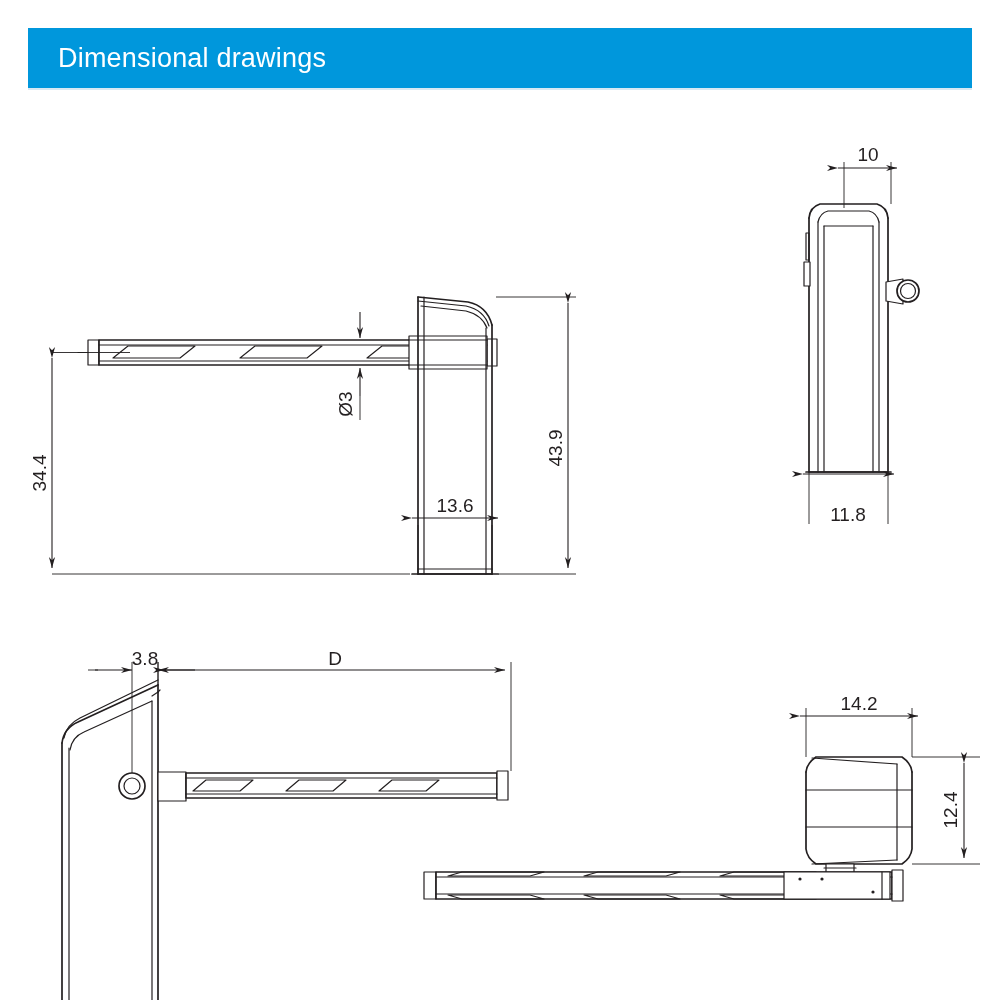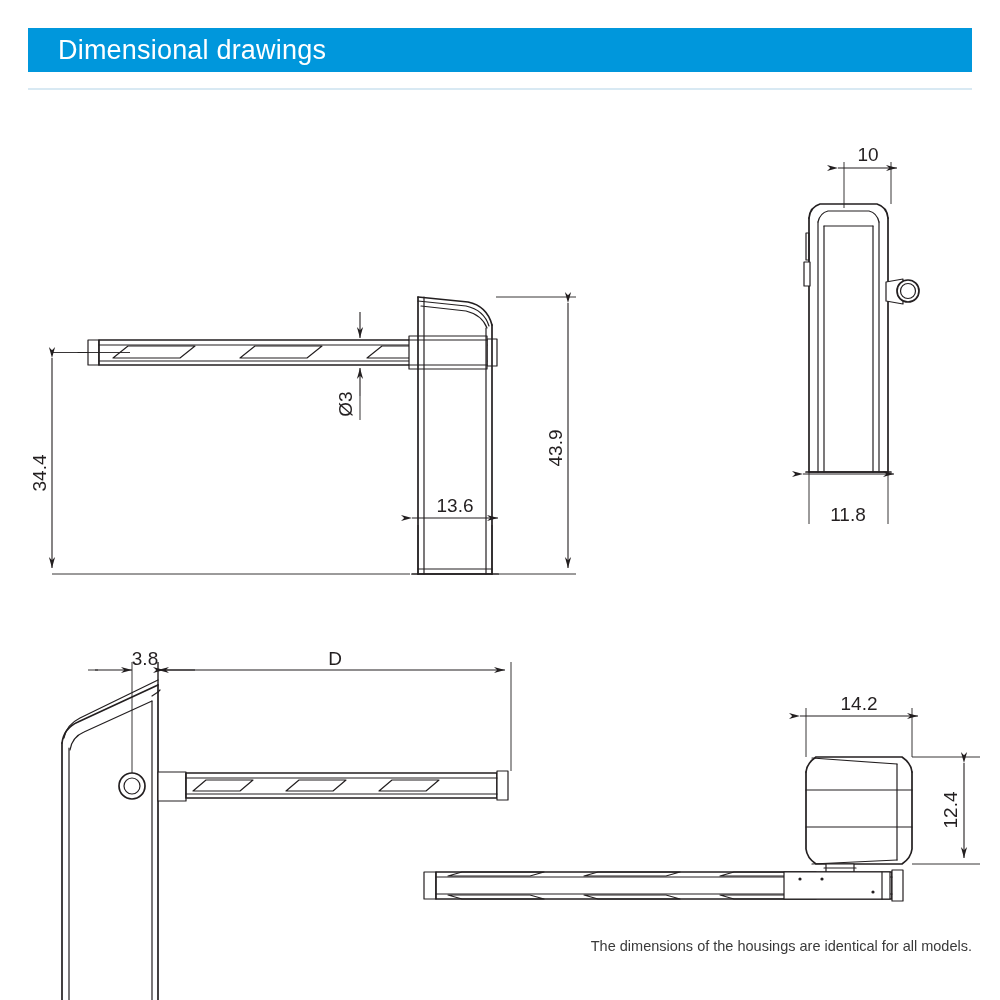--- a/index.html
+++ b/index.html
@@ -22,21 +22,21 @@
     width: 1000px;
     height: 1000px;
   }
 
   
   #header-bar {
     position: absolute;
     left: 28px;
     top: 28px;
     width: 944px;
-    height: 44px;
+    height: 60px;
     background: #0097dc;
     box-sizing: border-box;
   }
   #header-title {
     position: absolute;
     left: 30px;
     top: 50%;
     transform: translateY(-50%);
     font-size: 27px;
     font-weight: 400;
@@ -328,15 +328,14 @@
           <path class="ext" d="M912,657 L980,657"></path>
           <path class="ext" d="M912,764 L980,764"></path>
           <path class="dim" d="M964,663 L964,758" marker-start="url(#arrL)" marker-end="url(#arrR)"></path>
           <text class="dtxt" x="957" y="710" transform="rotate(-90 957 710)" text-anchor="middle">12.4</text>
         </g>
       </g>
 
     </svg>
   </div>
 
-  <div id="footnote">The dimensions of the housings are identical for all models.</div>
 
 </div>
 
 </body></html>

